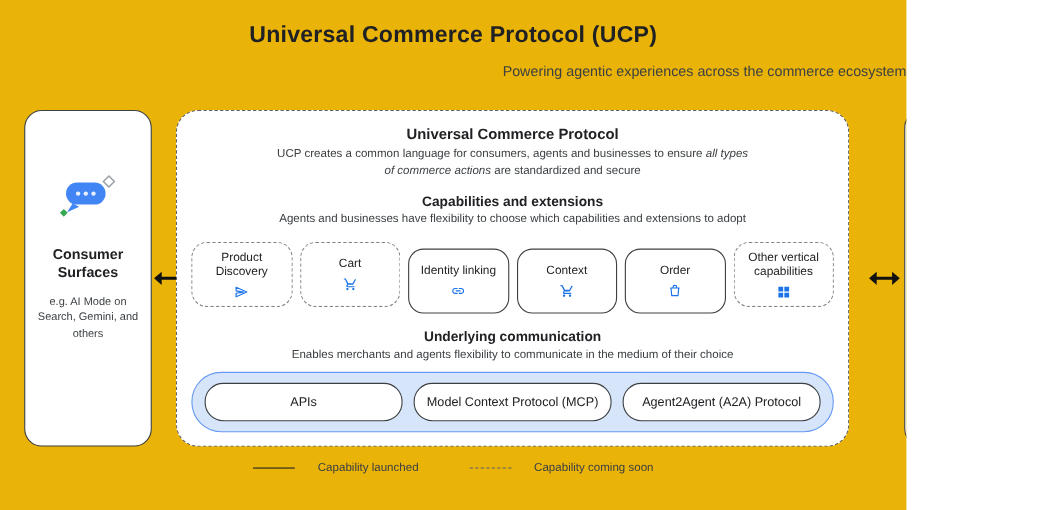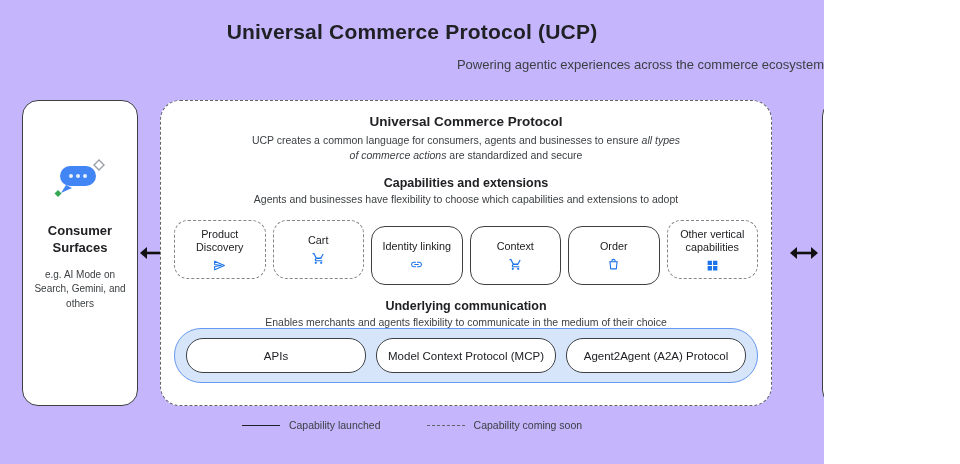--- a/index.html
+++ b/index.html
@@ -1,17 +1,17 @@
 <!DOCTYPE html>
 <html><head>
 <meta charset="utf-8">
 <style>
   html,body { margin:0; padding:0; }
   body { font-family:"Liberation Sans", sans-serif; color:#202124; }
-  .canvas { position:relative; width:824px; height:464px; background:#c4b5fd; overflow:hidden; }
+  .canvas { position:relative; width:824px; height:464px; background:#eab308; overflow:hidden; }
 
   
   .main-title { position:absolute; top:20px; left:0; right:0; text-align:center;
     font-size:21px; font-weight:700; letter-spacing:.2px; }
   .main-subtitle { position:absolute; top:57px; left:0; right:0; text-align:right;
     font-size:13px; color:#3c4043; }
 
   
   .side-panel { position:absolute; top:100px; width:116px; height:306px; background:#fff;
     border:1.3px solid #3c4043; border-radius:16px; box-sizing:border-box;
@@ -45,34 +45,34 @@
 
   .cap-row { display:flex; gap:7px; margin-top:9px;align-items:center; }
   .cap-box { flex:1; height:59px; border-radius:14px; background:#fff; box-sizing:border-box;
     display:flex; flex-direction:column; align-items:center; justify-content:center; gap:5px;
     padding:0 4px; }
   .cap-box.launched { border:1.3px solid #3c4043;margin-top:12px; }
   .cap-box.coming   { border:1.3px dashed #80868b; }
   .cap-label { font-size:10.8px; line-height:1.2; }
   .cap-ic { width:13px; height:13px; display:block; }
 
-  .comm-container { margin-top:0; background:#d7e5fa; border:1.5px solid #6699f2;
+  .comm-container { margin-top:10px; background:#d7e5fa; border:1.5px solid #6699f2;
     border-radius:27px; padding:9px 11px; display:flex; gap:10px; box-sizing:border-box; }
   .comm-pill { flex:1; height:33px; background:#fff; border:1.3px solid #3c4043; border-radius:17px;
     display:flex; align-items:center; justify-content:center; font-size:11.5px; font-weight:500; }
 
   
   .flow-arrow { position:absolute; top:244px; }
   .flow-arrow.left  { left:138px; }
   .flow-arrow.right { left:788px; }
 
   
   .legend { position:absolute; top:419px; left:0; right:0; display:flex; justify-content:center;
     align-items:center; gap:46px; font-size:10.5px; color:#3c4043; }
-  .legend-item { display:flex; align-items:center; gap:9px;text-align:right; }
+  .legend-item { display:flex; align-items:center; gap:21px;text-align:right; }
   .swatch { width:38px; height:0; }
   .swatch.solid  { border-top:1.6px solid #202124; }
   .swatch.dashed { border-top:1.6px dashed #5f6368; }
 </style>
 </head>
 <body>
 
 <div class="canvas">
 
   <div class="main-title">Universal Commerce Protocol (UCP)</div>

